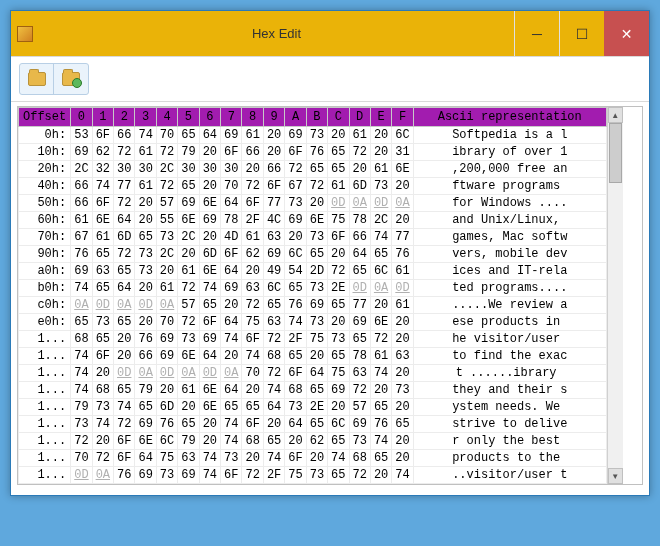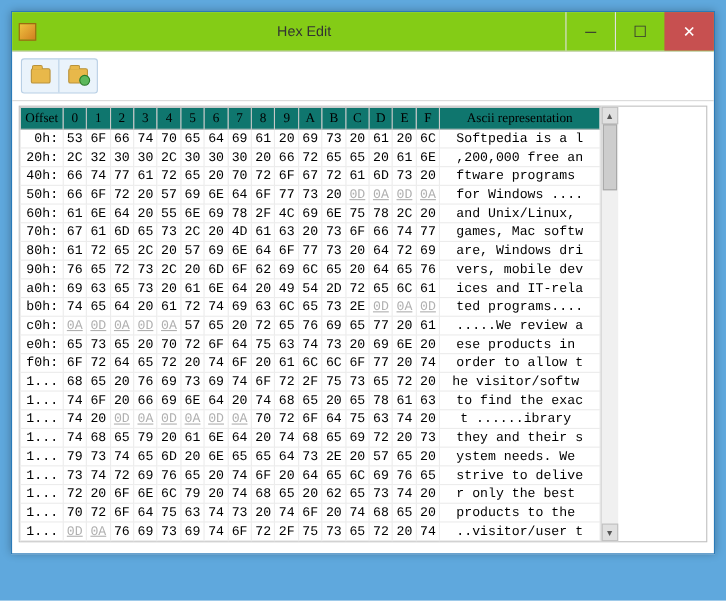--- a/index.html
+++ b/index.html
@@ -1,35 +1,35 @@
 <!DOCTYPE html>
 <html><head>
 <meta charset="utf-8">
 <style>
   * { box-sizing: border-box; margin: 0; padding: 0; }
   body { font-family: "Segoe UI", Tahoma, sans-serif; font-size: 12px; background: #5fa8dd; padding: 10px; }
   .window { width: 640px; background: #fff; border: 1px solid #2a7ab8; box-shadow: 0 0 8px rgba(0,0,0,0.3); }
-  .titlebar { height: 36px; background: #84cc16; display: flex; align-items: center; border-bottom: 1px solid #d9d9d9; position: relative; }
+  .titlebar { height: 46px; background: #eab308; display: flex; align-items: center; border-bottom: 1px solid #d9d9d9; position: relative; }
   .titlebar-icon { width: 16px; height: 16px; margin: 0 6px; background: linear-gradient(135deg,#f0c040,#d08020); border:1px solid #a06010; }
   .titlebar-title { flex: 1; text-align: center; font-size: 13px; color: #333; }
   .win-controls { display: flex; height: 100%; }
   .win-btn { width: 45px; display:flex; align-items:center; justify-content:center; font-size:14px; color:#333; border-left:1px solid #e0e0e0; cursor:default;}
   .win-btn.close { background:#c75050; color:#fff; border-left:none;}
   .toolbar { padding: 6px 8px; border-bottom:1px solid #d9d9d9;}
   .tool-group { display:inline-flex; border:1px solid #b8cfe5; border-radius:3px; background:#eaf3fb; }
   .tool-btn { width:34px; height:30px; display:flex; align-items:center; justify-content:center; border-right:1px solid #b8cfe5; }
   .tool-btn:last-child{border-right:none;}
   .folder-ico{ width:18px;height:14px; position:relative;}
   .folder-ico::before{content:"";position:absolute;inset:0;background:#e8b84a;border:1px solid #b9923a;border-radius:2px;}
   .folder-ico::after{content:"";position:absolute;top:-3px;left:1px;width:8px;height:3px;background:#e8b84a;border:1px solid #b9923a;border-bottom:none;border-radius:2px 2px 0 0;}
   .arrow-ovr{position:absolute;right:-2px;bottom:-2px;width:10px;height:10px;border:1px solid #2a7a2a;border-radius:50%;background:#5cb85c;}
   .content { padding: 4px 6px 10px; }
   .hex-wrap{ display:flex; border:1px solid #c0c0c0; }
   .hex-table{ border-collapse:collapse; font-family:"Courier New",monospace; font-size:12px; }
-  .hex-table th{ background:#0f766e; border:1px solid #c8c8c8; padding:2px 4px; font-weight:normal; font-family:Liberation Serif, serif; font-size:12px;}
+  .hex-table th{ background:#a21caf; border:1px solid #c8c8c8; padding:2px 4px; font-weight:normal; font-family:Liberation Mono, monospace; font-size:12px;}
   .hex-table td{ border:1px solid #ececec; padding:1px 3px; text-align:center; }
   .hex-table td.offset{ font-family:"Courier New",monospace; text-align:right; padding-right:4px;}
   .hex-table td.ascii{ text-align:center; font-family:"Courier New",monospace; padding:1px 8px; white-space:pre;}
   .hex-table th.ascii-h{ padding:2px 24px;}
   .gray{ color:#b0b0b0;text-decoration:underline; }
   .scrollbar{ width:16px; background:#f0f0f0; border-left:1px solid #d0d0d0; display:flex; flex-direction:column;}
   .sb-btn{ height:16px; background:#e0e0e0; border:1px solid #c0c0c0; display:flex; align-items:center;justify-content:center; font-size:8px; color:#555;}
   .sb-track{ flex:1; position:relative;}
   .sb-thumb{ position:absolute; left:1px; right:1px; top:0; height:60px; background:#cdcdcd; border:1px solid #a8a8a8;}
 </style>
@@ -101,20 +101,40 @@
               <td>20</td>
               <td>69</td>
               <td>73</td>
               <td>20</td>
               <td>61</td>
               <td>20</td>
               <td>6C</td>
               <td class="ascii">Softpedia is a l</td>
             </tr>
             <tr>
+              <td class="offset">10h:</td>
+              <td>69</td>
+              <td>62</td>
+              <td>72</td>
+              <td>61</td>
+              <td>72</td>
+              <td>79</td>
+              <td>20</td>
+              <td>6F</td>
+              <td>66</td>
+              <td>20</td>
+              <td>6F</td>
+              <td>76</td>
+              <td>65</td>
+              <td>72</td>
+              <td>20</td>
+              <td>31</td>
+              <td class="ascii">ibrary of over 1</td>
+            </tr>
+            <tr>
               <td class="offset">20h:</td>
               <td>2C</td>
               <td>32</td>
               <td>30</td>
               <td>30</td>
               <td>2C</td>
               <td>30</td>
               <td>30</td>
               <td>30</td>
               <td>20</td>
@@ -201,40 +221,20 @@
               <td>63</td>
               <td>20</td>
               <td>73</td>
               <td>6F</td>
               <td>66</td>
               <td>74</td>
               <td>77</td>
               <td class="ascii">games, Mac softw</td>
             </tr>
             <tr>
-              <td class="offset">80h:</td>
-              <td>61</td>
-              <td>72</td>
-              <td>65</td>
-              <td>2C</td>
-              <td>20</td>
-              <td>57</td>
-              <td>69</td>
-              <td>6E</td>
-              <td>64</td>
-              <td>6F</td>
-              <td>77</td>
-              <td>73</td>
-              <td>20</td>
-              <td>64</td>
-              <td>72</td>
-              <td>69</td>
-              <td class="ascii">are, Windows dri</td>
-            </tr>
-            <tr>
               <td class="offset">90h:</td>
               <td>76</td>
               <td>65</td>
               <td>72</td>
               <td>73</td>
               <td>2C</td>
               <td>20</td>
               <td>6D</td>
               <td>6F</td>
               <td>62</td>
@@ -321,58 +321,38 @@
               <td>63</td>
               <td>74</td>
               <td>73</td>
               <td>20</td>
               <td>69</td>
               <td>6E</td>
               <td>20</td>
               <td class="ascii">ese products in </td>
             </tr>
             <tr>
-              <td class="offset">f0h:</td>
-              <td>6F</td>
-              <td>72</td>
-              <td>64</td>
-              <td>65</td>
-              <td>72</td>
-              <td>20</td>
-              <td>74</td>
-              <td>6F</td>
-              <td>20</td>
-              <td>61</td>
-              <td>6C</td>
-              <td>6C</td>
-              <td>6F</td>
-              <td>77</td>
-              <td>20</td>
-              <td>74</td>
-              <td class="ascii">order to allow t</td>
-            </tr>
-            <tr>
               <td class="offset">1...</td>
               <td>68</td>
               <td>65</td>
               <td>20</td>
               <td>76</td>
               <td>69</td>
               <td>73</td>
               <td>69</td>
               <td>74</td>
               <td>6F</td>
               <td>72</td>
               <td>2F</td>
               <td>75</td>
               <td>73</td>
               <td>65</td>
               <td>72</td>
               <td>20</td>
-              <td class="ascii">he visitor/softw </td>
+              <td class="ascii">he visitor/user </td>
             </tr>
             <tr>
               <td class="offset">1...</td>
               <td>74</td>
               <td>6F</td>
               <td>20</td>
               <td>66</td>
               <td>69</td>
               <td>6E</td>
               <td>64</td>

